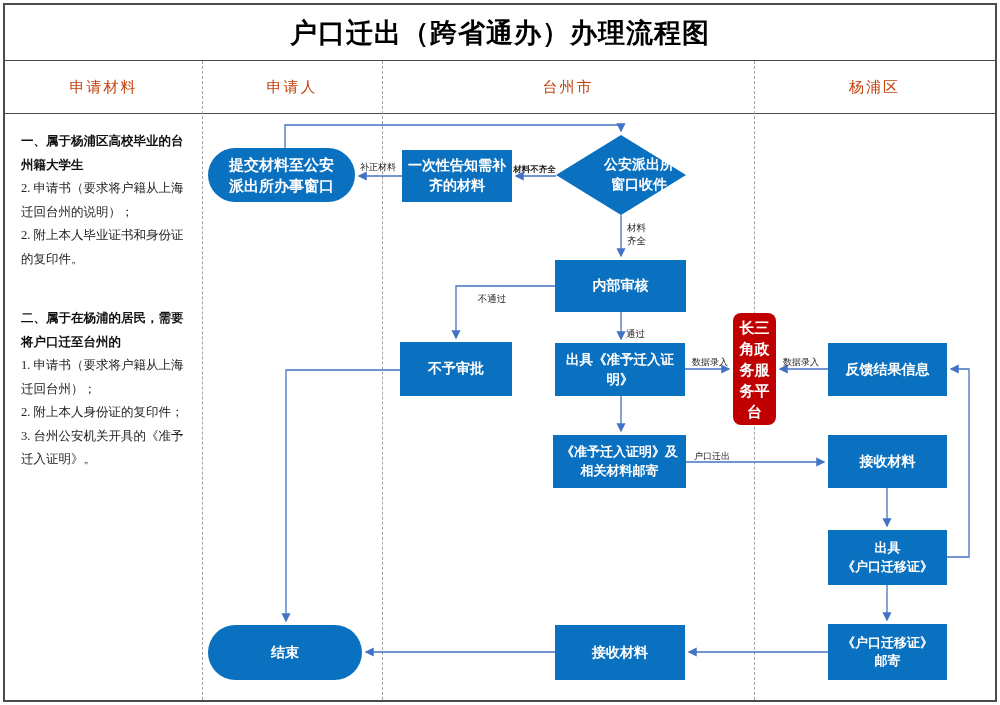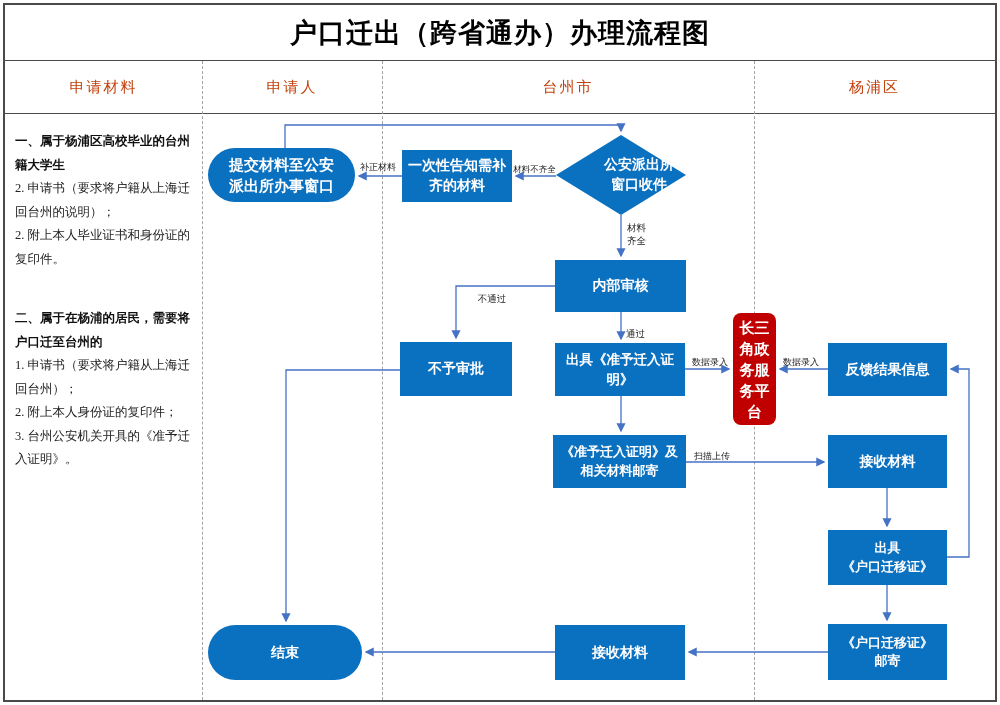--- a/index.html
+++ b/index.html
@@ -26,21 +26,21 @@
   .vdash{position:absolute;top:61px;bottom:5px;width:0;border-left:1px dashed var(--dash-gray);}
   .col-header{
     position:absolute;top:61px;height:52px;display:flex;align-items:center;justify-content:center;
     font-size:15px;font-weight:500;color:#c2410c;letter-spacing:2px;
   }
   
   .materials-panel{
     position:absolute;left:13px;top:130px;width:178px;
     font-family:"Liberation Serif",serif;font-size:12.5px;line-height:23.5px;color:#222;
   }
-  .materials-panel .sec{margin:0 0 0 2px;}
+  .materials-panel .sec{margin:0 0 0 8px;}
   .materials-panel .sec2{margin-top:36px;}
   .materials-panel .heading{font-weight:bold;color:#111;}
   .materials-panel p{margin:0;}
   
   svg.edges{position:absolute;left:0;top:0;pointer-events:none;}
   .edge{fill:none;stroke:var(--connector-blue);stroke-width:1.3;}
   .arrowhead{fill:var(--connector-blue);}
   
   .node{
     position:absolute;background:var(--node-blue);color:#fff;
@@ -155,21 +155,21 @@
 《户口迁移证》</div>
 
   <div class="node" style="left:828px;top:624px;width:119px;height:56px;font-size:13px;">《户口迁移证》
 邮寄</div>
 
   <div class="node" style="left:555px;top:625px;width:130px;height:55px;font-size:14px;">接收材料</div>
 
   <div class="node stadium" style="left:208px;top:625px;width:154px;height:55px;font-size:14px;">结束</div>
 
   <div class="edge-label" style="left:356px;top:161px;width:44px;">补正材料</div>
-  <div class="edge-label" style="left:511px;top:163px;width:47px;font-size:8.5px;">材料不齐全</div>
+  <div class="edge-label" style="left:511px;top:163px;width:47px;font-size:8.5px;font-weight:bold;">材料不齐全</div>
   <div class="edge-label" style="left:627px;top:221px;text-align:right;font-size:9.5px;">材料
 齐全</div>
   <div class="edge-label" style="left:472px;top:292px;width:40px;font-size:9.5px;">不通过</div>
   <div class="edge-label" style="left:626px;top:327px;font-size:9.5px;">通过</div>
   <div class="edge-label" style="left:687px;top:356px;width:46px;">数据录入</div>
   <div class="edge-label" style="left:778px;top:356px;width:46px;">数据录入</div>
-  <div class="edge-label" style="left:690px;top:450px;width:44px;">扫描上传</div>
+  <div class="edge-label" style="left:690px;top:450px;width:44px;">户口迁出</div>
 </div>
 
 </body></html>

